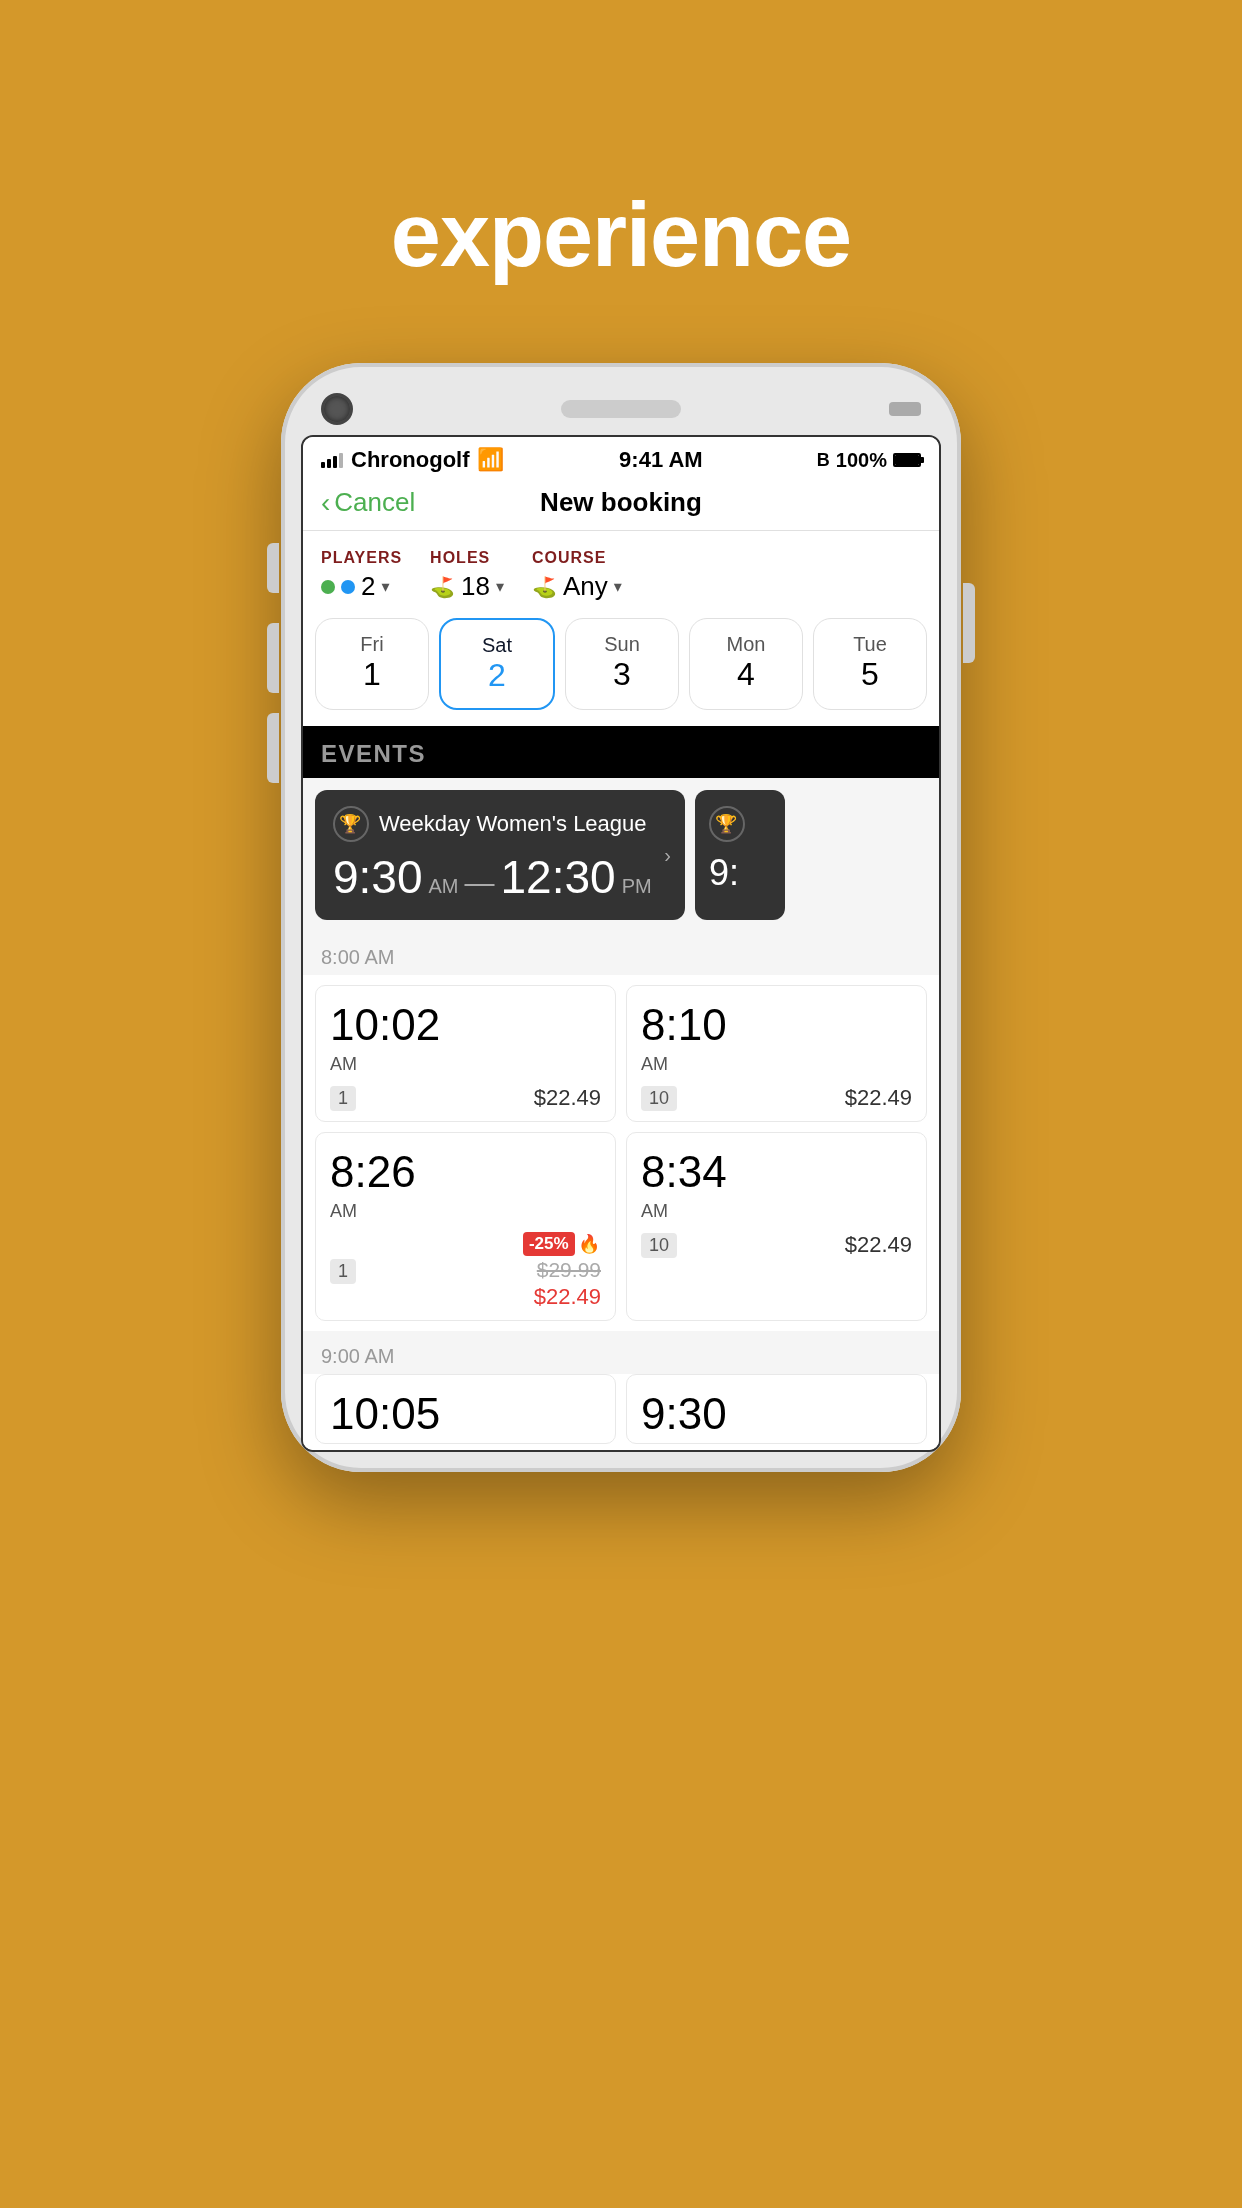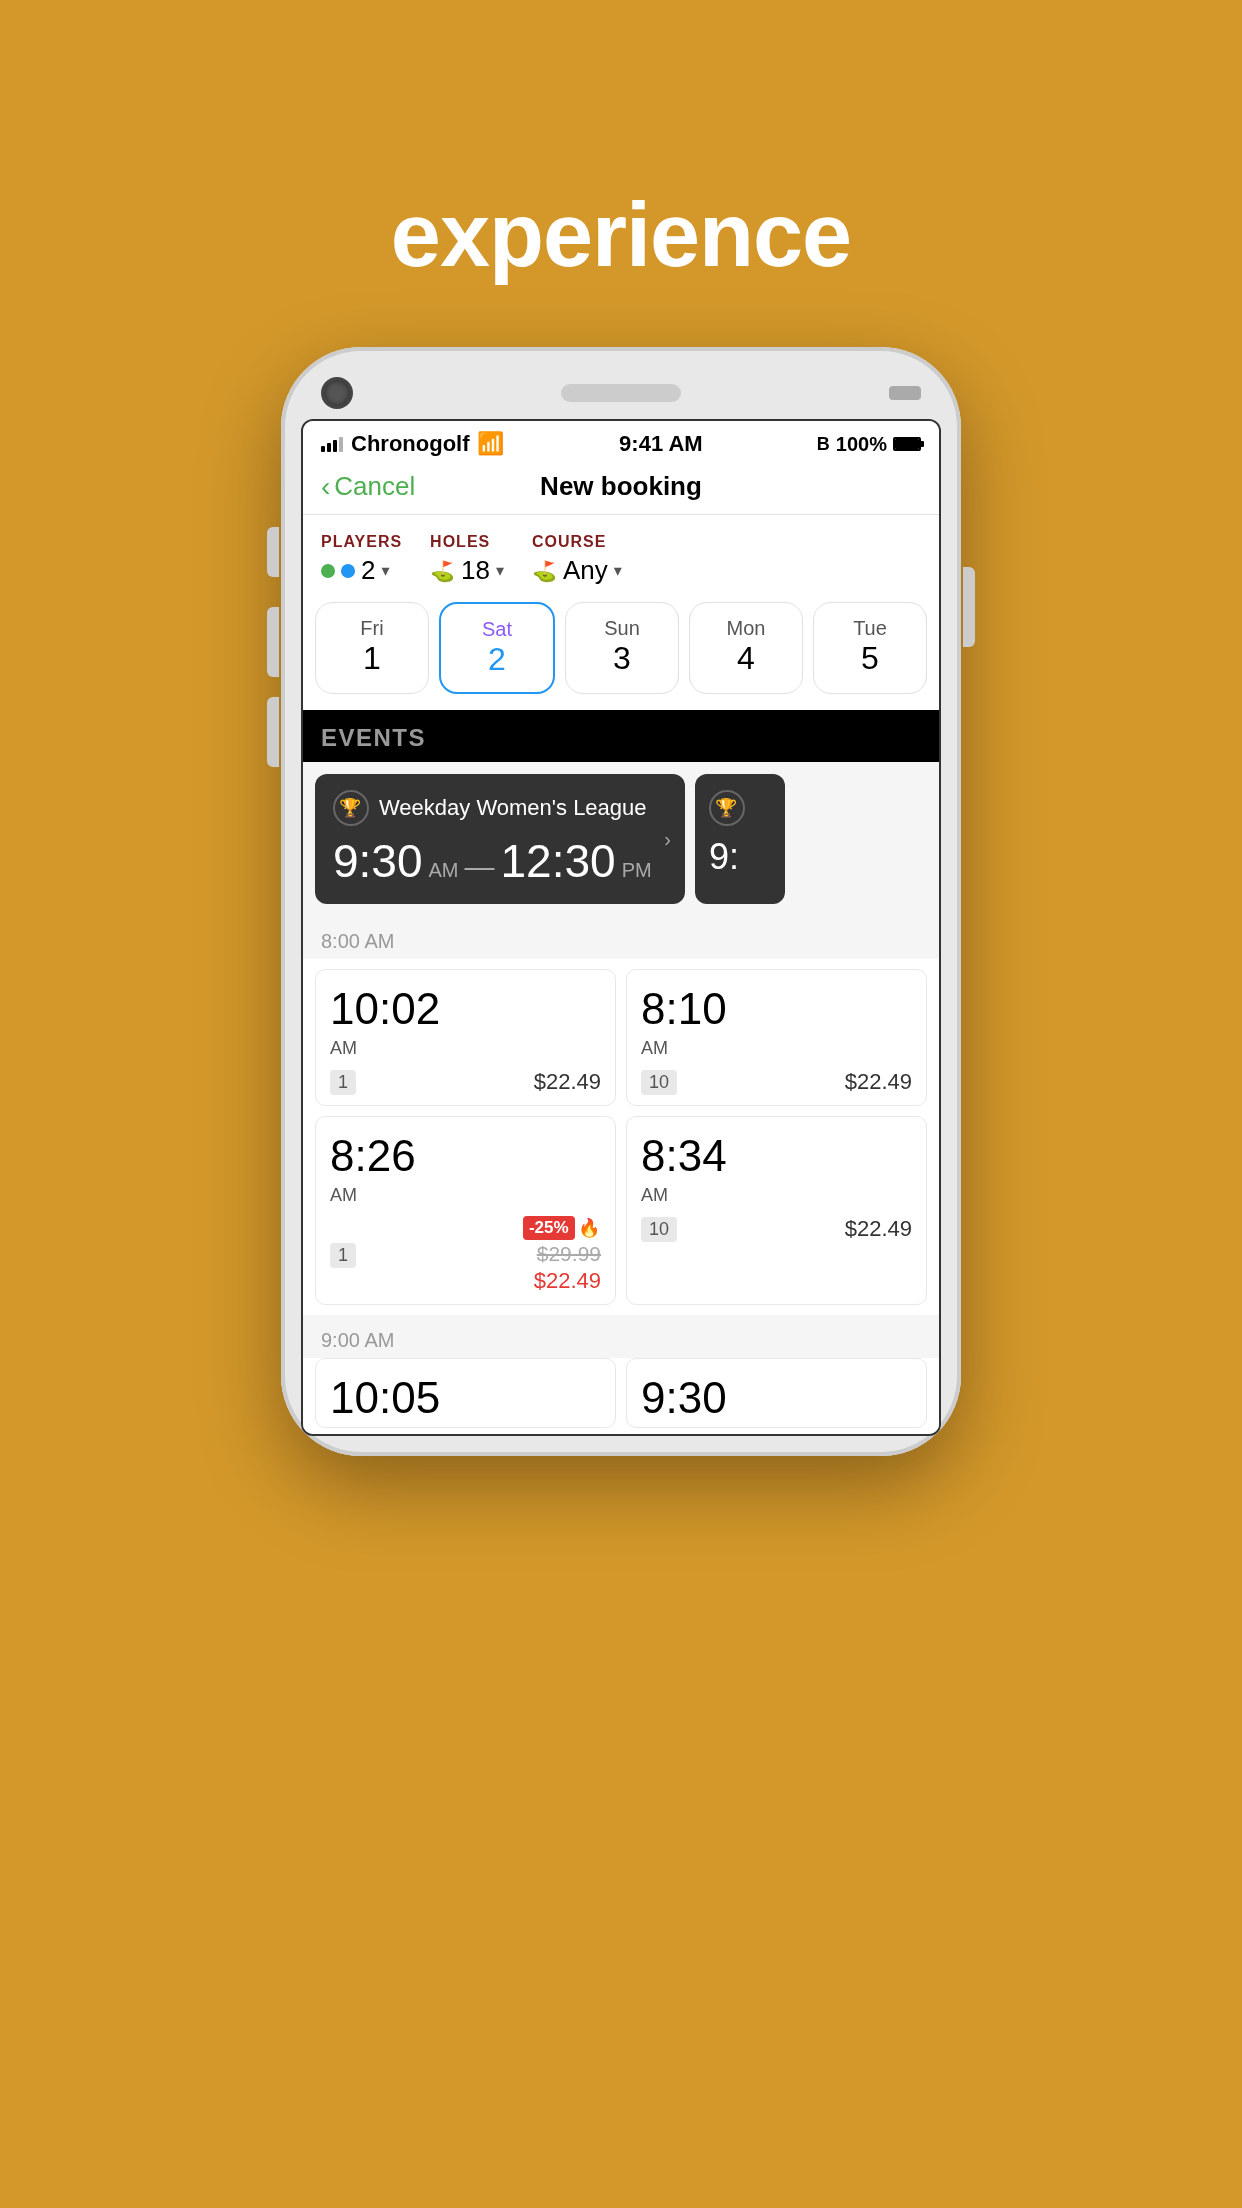--- a/index.html
+++ b/index.html
@@ -28,20 +28,21 @@
     }
 
     
     .phone-frame {
       width: 680px;
       background: #e8e8e8;
       border-radius: 80px;
       box-shadow: 0 30px 80px rgba(0,0,0,0.35), inset 0 0 0 4px #ccc;
       position: relative;
       padding: 20px;
+      margin-top: 16px;
     }
 
     .phone-top-bar {
       display: flex;
       justify-content: space-between;
       align-items: center;
       padding: 10px 20px 10px;
     }
     .phone-camera {
       width: 32px; height: 32px;
@@ -212,21 +213,21 @@
     .date-day {
       font-size: 20px;
       color: #555;
       font-weight: 400;
     }
     .date-num {
       font-size: 32px;
       font-weight: 400;
       color: #000;
     }
-    .date-card.selected .date-day { color: #8b5cf6; }
+    .date-card.selected .date-day { color: #0f172a; }
     .date-card.selected .date-num { color: #2196F3; }
 
     
     .section-label {
       font-size: 24px;
       color: #999;
       font-weight: 600;
       letter-spacing: 1.5px;
       text-transform: uppercase;
       padding: 14px 18px 10px;

